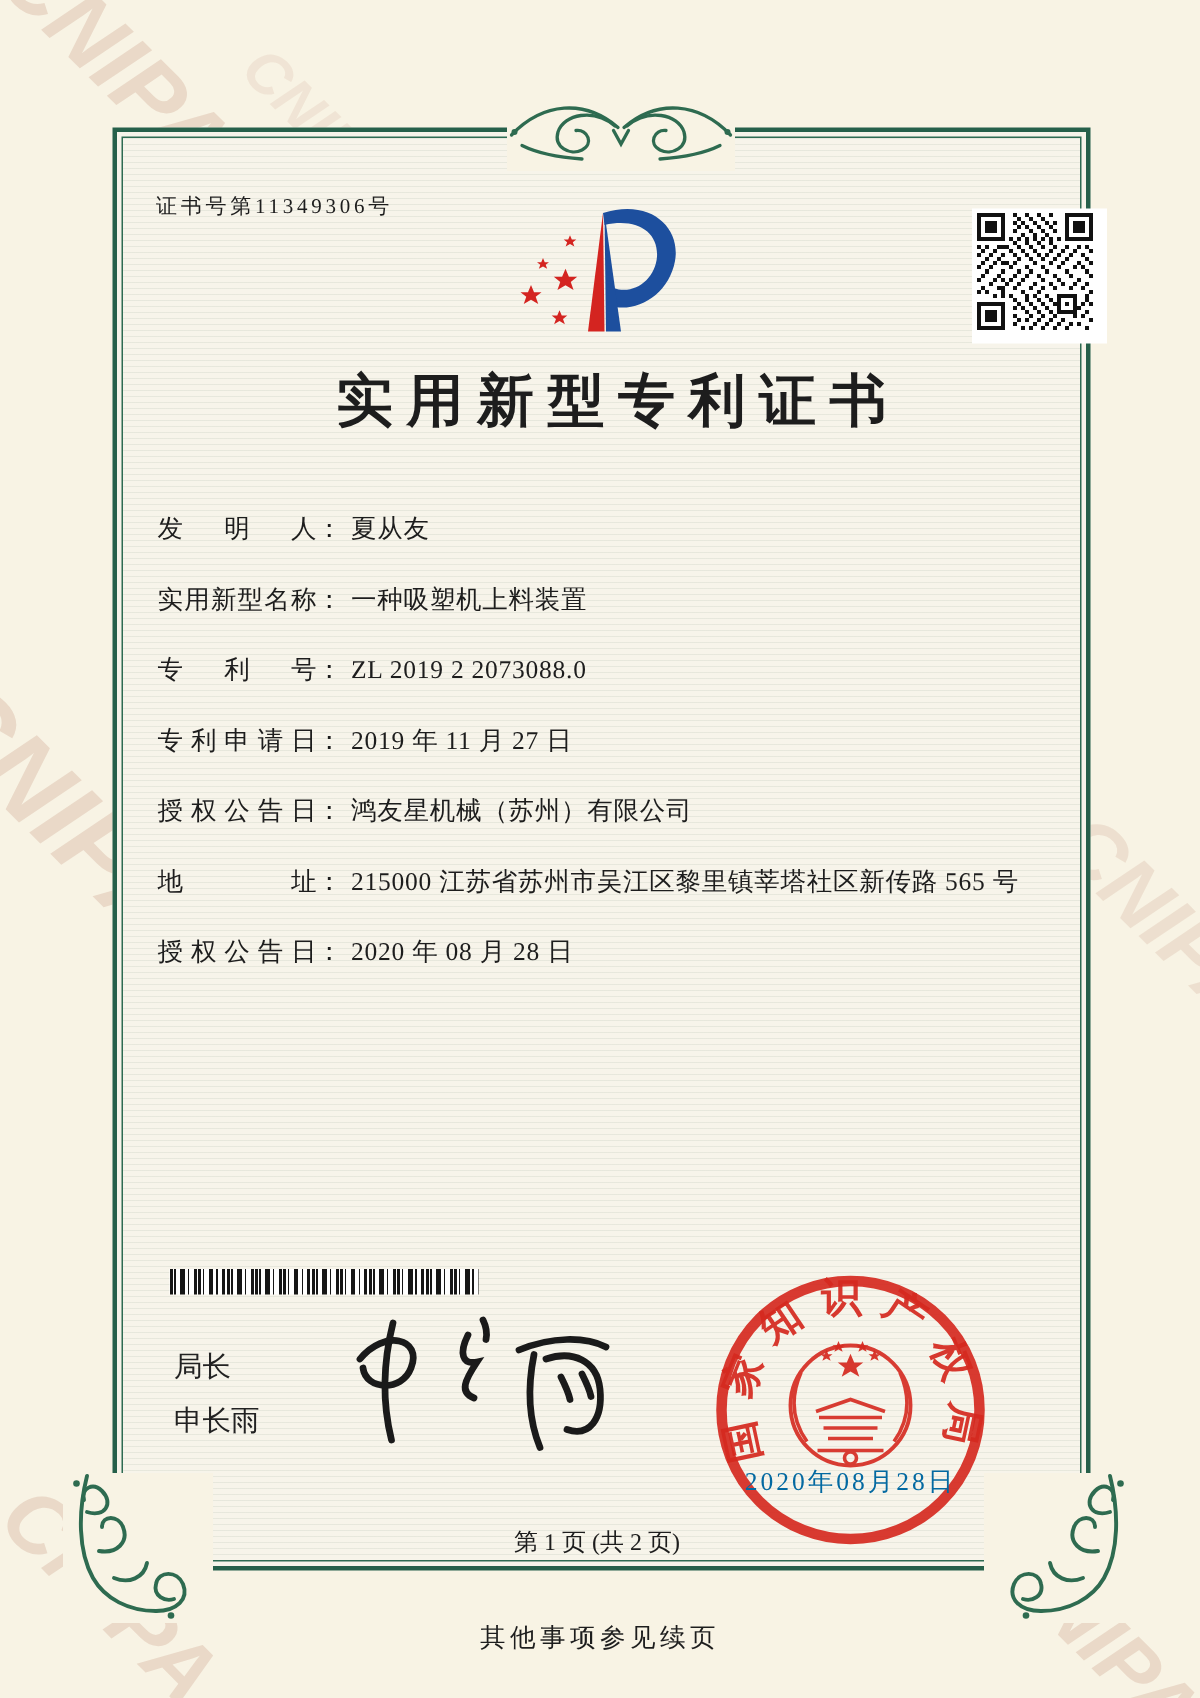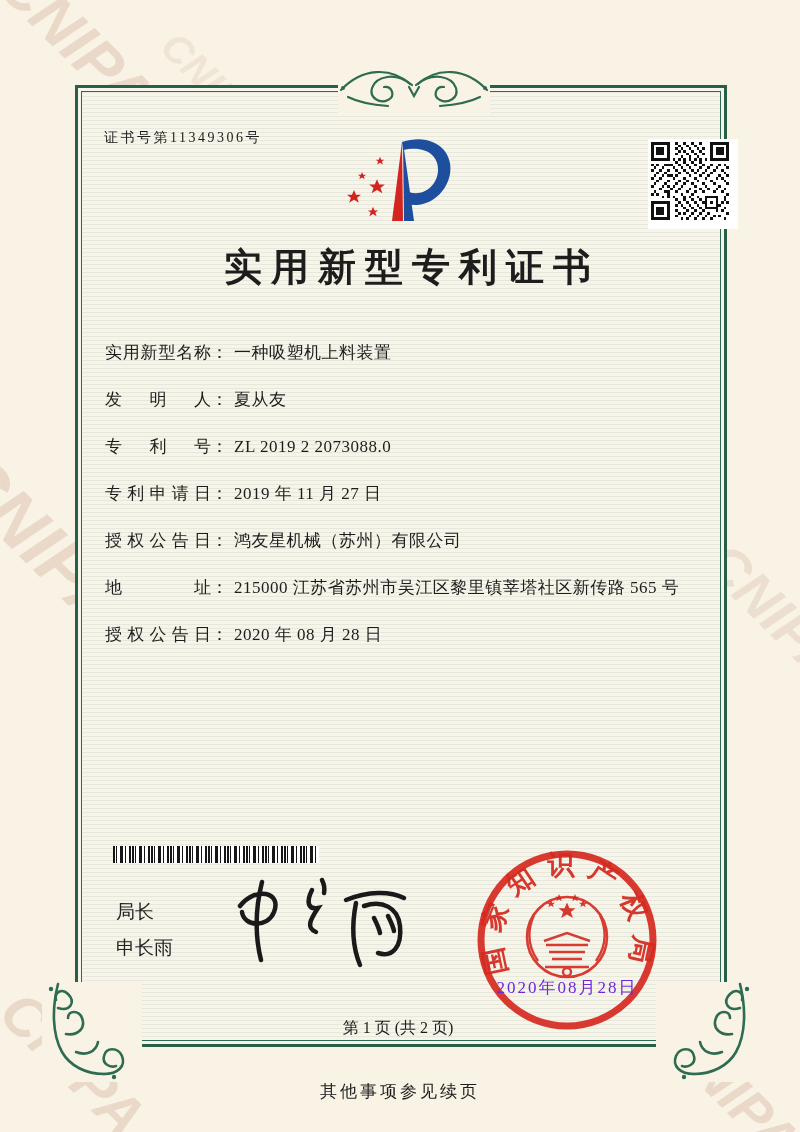--- a/index.html
+++ b/index.html
@@ -50,21 +50,21 @@
     background:repeating-linear-gradient(90deg,#161616 0 2px,#fff 2px 3px,#161616 3px 4px,
       #fff 4px 7px,#161616 7px 10px,#fff 10px 12px,#161616 12px 13px,#fff 13px 16px,
       #161616 16px 18px,#fff 18px 19px);}
 
   .director{position:absolute;left:116px;top:894px;font-family:"Liberation Sans","DejaVu Sans",sans-serif;
             font-size:19px;line-height:36px;color:#222;}
   .signature{position:absolute;left:228px;top:870px;width:210px;height:100px;}
 
   .seal{position:absolute;left:472px;top:845px;width:190px;height:190px;}
   .seal-date{position:absolute;left:478px;top:976px;width:178px;text-align:center;
-             font-size:17px;letter-spacing:2px;color:#6d28d9;}
+             font-size:17px;letter-spacing:2px;color:#0369a1;}
 
   .page-info{position:absolute;left:75px;top:1018px;width:646px;text-align:center;font-size:16px;}
   .note{position:absolute;left:0;top:1080px;width:100%;text-align:center;font-size:17px;letter-spacing:3px;}
 </style>
 </head>
 <body>
 
 <div class="page">
 
   <div class="wm" style="left:-18px;top:4px;font-size:62px;">CNIPA</div>
@@ -186,24 +186,24 @@
                    M9,27h1v1H9zM14,27h1v1h-1zM17,27h1v1h-1zM20,27h1v1h-1zM23,27h1v1h-1zM25,27h1v1h-1z
                    M11,28h1v1h-1zM13,28h1v1h-1zM16,28h1v1h-1zM19,28h1v1h-1zM22,28h1v1h-1zM27,28h1v1h-1z"></path>
         </g>
       </svg>
     </div>
 
     <div class="title">实用新型专利证书</div>
 
     <div class="fields">
       <div class="frow">
+        <span class="flabel">发明人</span><span class="fcolon">：</span><span class="fvalue">夏从友</span>
+      </div>
+      <div class="frow">
         <span class="flabel">实用新型名称</span><span class="fcolon">：</span><span class="fvalue">一种吸塑机上料装置</span>
-      </div>
-      <div class="frow">
-        <span class="flabel">发明人</span><span class="fcolon">：</span><span class="fvalue">夏从友</span>
       </div>
       <div class="frow">
         <span class="flabel">专利号</span><span class="fcolon">：</span><span class="fvalue">ZL 2019 2 2073088.0</span>
       </div>
       <div class="frow">
         <span class="flabel">专利申请日</span><span class="fcolon">：</span><span class="fvalue">2019 年 11 月 27 日</span>
       </div>
       <div class="frow">
         <span class="flabel">授权公告日</span><span class="fcolon">：</span><span class="fvalue">鸿友星机械（苏州）有限公司</span>
       </div>

